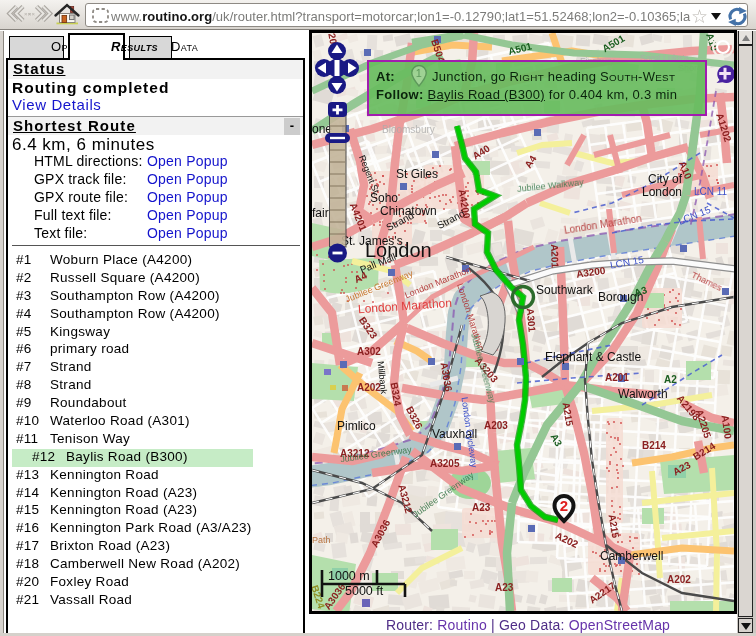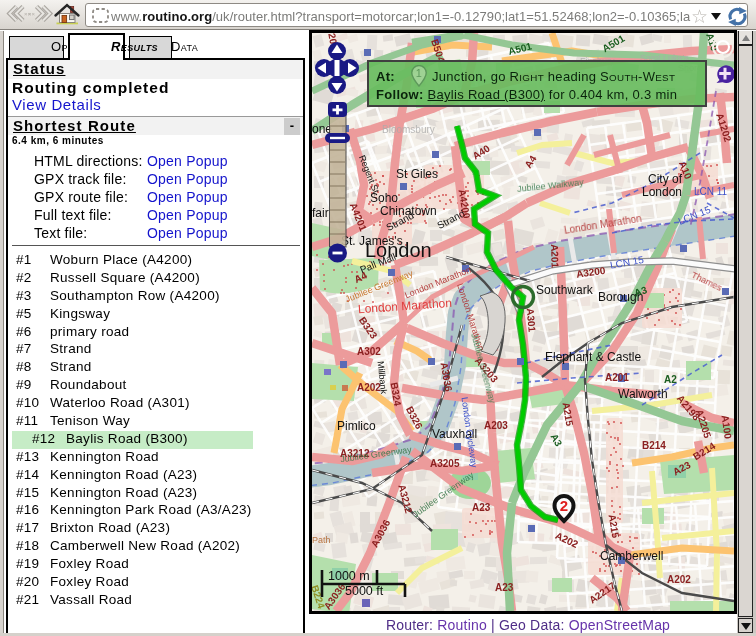--- a/index.html
+++ b/index.html
@@ -23,22 +23,22 @@
  font-weight:bold;text-align:center;font-size:13px;line-height:15px;}
 #panel .body{padding:0 0 0 4px;font-size:14px;letter-spacing:0.2px;}
 a.blu{color:#1414cc;}
 .row{height:18px;white-space:nowrap;}
 .lab{display:inline-block;margin-left:22px;}
 #list{margin-top:6px;}
 #list .li{height:17.9px;font-size:13.5px;white-space:nowrap;letter-spacing:0.3px;}
 #list .num{display:inline-block;width:38px;padding-left:4px;letter-spacing:0.2px;}
 #hl{background:#c6ecc6;width:241px;padding-left:16px;}
 #map{position:absolute;left:309px;top:-1px;width:428px;height:584px;border:3px solid #000;background:#f2efe9;overflow:hidden;}
-#popup{position:absolute;left:55px;top:27px;width:340px;height:47px;
- background:rgba(104,188,94,0.92);border:2px solid #404040;font-size:13px;color:#0a230c;letter-spacing:0.3px;}
+#popup{position:absolute;left:55px;top:27px;width:340px;height:56px;
+ background:rgba(104,188,94,0.92);border:2px solid #a21caf;font-size:13px;color:#0a230c;letter-spacing:0.3px;}
 #popup .r{white-space:nowrap;position:absolute;left:7px;}
 .sc{font-size:9.8px;letter-spacing:0.3px;}
 #attrib{position:absolute;left:303px;top:586px;width:434px;text-align:center;
  font-size:14px;color:#4f2d87;letter-spacing:0.2px;padding-left:16px;}
 #scroll{position:absolute;left:737px;top:0px;width:19px;height:605px;background:#cbc7c2;}
 #sthumb{position:absolute;left:1px;top:14px;width:15px;height:572px;background:#dad6d1;border:1px solid #222;}
 #sup{position:absolute;left:1px;top:0px;width:15px;height:14px;background:#e6e3df;border:1px solid #1e1e1e;border-top:none;}
 #sdown{position:absolute;left:1px;top:587px;width:15px;height:15px;background:#d6d2cd;border:1px solid #222;}
 .arr{width:0;height:0;margin:4px auto 0;}
 #botstrip{position:absolute;left:0;top:633px;width:756px;height:3px;background:#d5d1cb;z-index:50;}
@@ -100,46 +100,46 @@
  <div class="tab" id="tab3" style="left:129px;width:37px;">Data</div>
  <div id="panel">
   <div class="sect" style="border-top:none"><span class="t">Status</span></div>
   <div class="body">
    <div style="font-weight:bold;height:17px;font-size:15.5px;letter-spacing:1px;">Routing completed</div>
    <div style="height:16px;"><a class="blu" style="font-size:15px;letter-spacing:0.6px">View Details</a></div>
   </div>
   <div style="height:4px"></div>
   <div class="sect"><span class="t">Shortest Route</span><span class="minus">-</span></div>
   <div class="body">
-   <div style="font-weight:bold;height:18px;font-size:10px;letter-spacing:0.5px;">6.4 km, 6 minutes</div>
+   <div style="font-weight:normal;height:18px;font-size:17px;letter-spacing:0.5px;">6.4 km, 6 minutes</div>
    <div class="row"><span class="lab" style="width:113px">HTML directions:</span><a class="blu">Open Popup</a></div>
    <div class="row"><span class="lab" style="width:113px">GPX track file:</span><a class="blu">Open Popup</a></div>
    <div class="row"><span class="lab" style="width:113px">GPX route file:</span><a class="blu">Open Popup</a></div>
    <div class="row"><span class="lab" style="width:113px">Full text file:</span><a class="blu">Open Popup</a></div>
    <div class="row"><span class="lab" style="width:113px">Text file:</span><a class="blu">Open Popup</a></div>
    <div style="border-top:1px solid #555;margin:2px 3px 0 0;"></div>
    <div id="list">
     <div class="li"><span class="num">#1</span>Woburn Place (A4200)</div>
     <div class="li"><span class="num">#2</span>Russell Square (A4200)</div>
     <div class="li"><span class="num">#3</span>Southampton Row (A4200)</div>
+    <div class="li"><span class="num">#4</span>Southampton Row (A4200)</div>
     <div class="li"><span class="num">#5</span>Kingsway</div>
     <div class="li"><span class="num">#6</span>primary road</div>
     <div class="li"><span class="num">#7</span>Strand</div>
     <div class="li"><span class="num">#8</span>Strand</div>
     <div class="li"><span class="num">#9</span>Roundabout</div>
     <div class="li"><span class="num">#10</span>Waterloo Road (A301)</div>
     <div class="li"><span class="num">#11</span>Tenison Way</div>
     <div class="li" id="hl"><span class="num">#12</span>Baylis Road (B300)</div>
     <div class="li"><span class="num">#13</span>Kennington Road</div>
     <div class="li"><span class="num">#14</span>Kennington Road (A23)</div>
     <div class="li"><span class="num">#15</span>Kennington Road (A23)</div>
     <div class="li"><span class="num">#16</span>Kennington Park Road (A3/A23)</div>
     <div class="li"><span class="num">#17</span>Brixton Road (A23)</div>
     <div class="li"><span class="num">#18</span>Camberwell New Road (A202)</div>
-    <div class="li"><span class="num">#19</span>Foxley Road</div>
     <div class="li"><span class="num">#20</span>Foxley Road</div>
     <div class="li"><span class="num">#21</span>Vassall Road</div>
    </div>
   </div>
  </div>
  <div id="map">
 <svg width="422" height="578" viewBox="0 0 422 578" style="position:absolute;left:0;top:0">
 <rect width="422" height="578" fill="#f4f0e9"></rect>
 <g opacity="0.95">
 <rect x="2" y="2" width="9" height="12" fill="#e6e1dc" transform="rotate(-15 6 8)"></rect>

